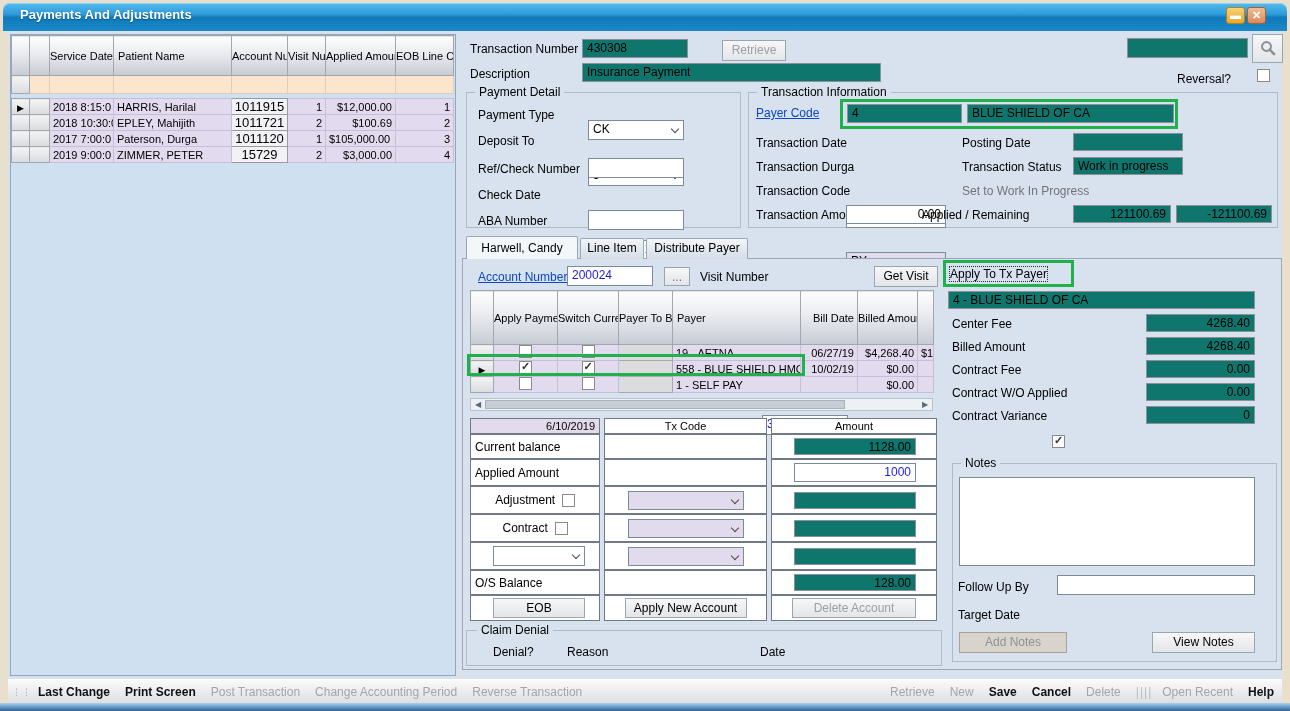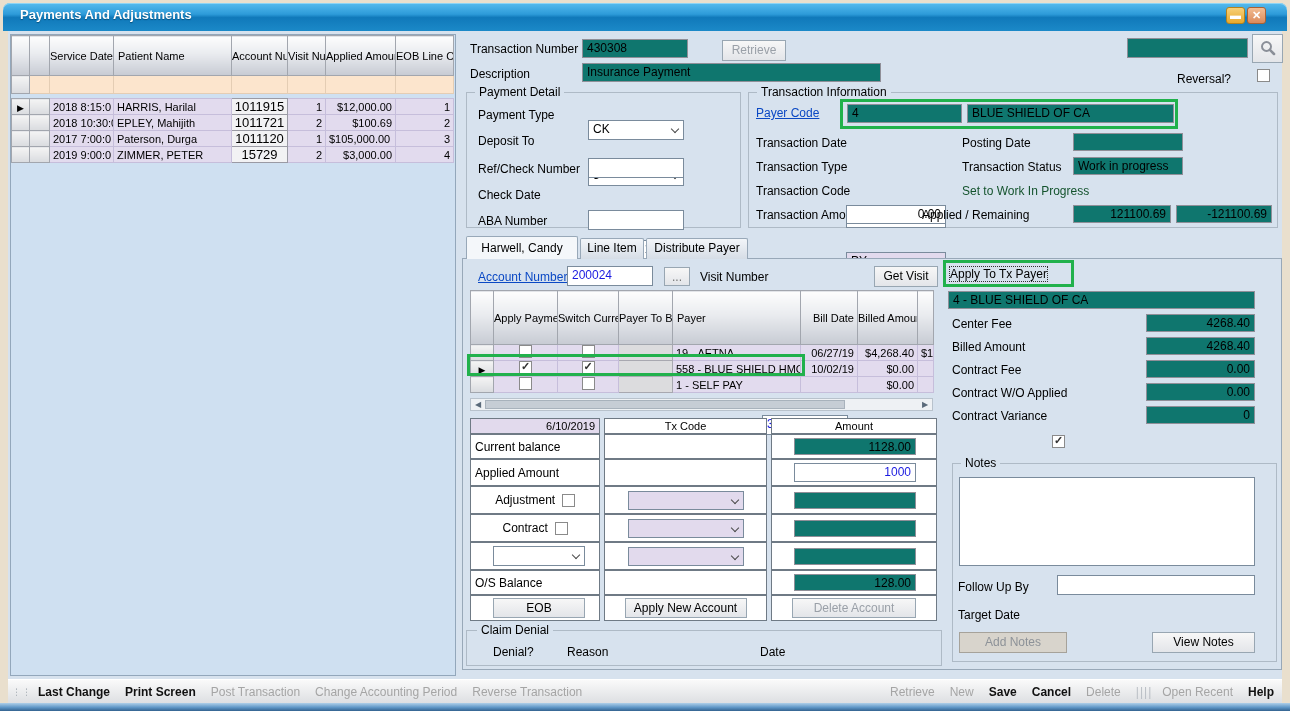--- a/index.html
+++ b/index.html
@@ -15,21 +15,21 @@
   .cap-btn { top:7px; width:19px; height:17px; border-radius:3px; text-align:center; line-height:15px;
     font-weight:bold; color:#fff; font-size:11px; }
   .btn-min { left:1226px; background:linear-gradient(#f7d078,#e7a92c); border:1px solid #b5831d; }
   .btn-close { left:1247px; background:linear-gradient(#f2bd92,#da8a5c); border:1px solid #a96134; }
   .win-body { left:8px; top:31px; width:1274px; height:648px; background:#d7e2ee; }
   .bottom-strip { left:0; top:703px; width:1290px; height:8px;
     background:linear-gradient(180deg,#aecfe9,#5e96c6 55%,#33628f); }
 
   
   .lbl { font-size:12px; white-space:nowrap; }
-  .lbl-dis { color:#14532d; }
+  .lbl-dis { color:#737373; }
   .lav { background:#0f766e; border:1px solid #8f8f98; padding:1px 4px; font-size:12px; overflow:hidden; white-space:nowrap; }
   .lav.right { text-align:right; }
   .inp { background:#fff; border:1px solid #7a8b9c; padding:1px 4px; font-size:12px; }
   .inp.right { text-align:right; }
   .blue-text { color:#1a1ae0; }
   .link { color:#0a48c4; text-decoration:underline; white-space:nowrap; }
   .btn { background:linear-gradient(#f7f7f7,#e3e5e9); border:1px solid #98a6b2; text-align:center;
     font-size:12px; color:#000; line-height:18px; }
   .btn.dis { color:#9aa0a8; }
   .btn.flat-dis { background:#d8d4cc; border:1px solid #a6a29a; color:#8d9298; }
@@ -219,21 +219,21 @@
   <span class="legend" style="left:8px">Transaction Information</span>
 </div>
 <a class="abs link" style="left:756px;top:106px">Payer Code</a>
 <div class="abs lav" style="left:847px;top:104px;width:115px;height:19px">4</div>
 <div class="abs lav" style="left:967px;top:104px;width:207px;height:19px">BLUE SHIELD OF CA</div>
 <div class="green-box" style="left:840px;top:99px;width:338px;height:30px"></div>
 <div class="abs lbl" style="left:756px;top:136px">Transaction Date</div>
 <div class="abs combo" style="left:846px;top:133px;width:100px;height:19px"><span>12/ 4/2019</span><span class="chev"></span></div>
 <div class="abs lbl" style="left:962px;top:136px">Posting Date</div>
 <div class="abs lav" style="left:1073px;top:133px;width:110px;height:18px"></div>
-<div class="abs lbl" style="left:756px;top:160px">Transaction Type</div>
+<div class="abs lbl" style="left:756px;top:160px">Transaction Durga</div>
 <div class="abs combo lavc" style="left:846px;top:157px;width:100px;height:19px"><span>PY</span><span class="chev"></span></div>
 <div class="abs lbl" style="left:962px;top:160px">Transaction Status</div>
 <div class="abs lav" style="left:1073px;top:157px;width:110px;height:18px">Work in progress</div>
 <div class="abs lbl" style="left:756px;top:184px">Transaction Code</div>
 <div class="abs combo" style="left:846px;top:181px;width:100px;height:19px"><span>205</span><span class="chev"></span></div>
 <div class="abs lbl lbl-dis" style="left:962px;top:184px">Set to Work In Progress</div>
 <span class="abs cb gray checked" style="left:1160px;top:183px"></span>
 <div class="abs lbl" style="left:756px;top:208px">Transaction Amount</div>
 <div class="abs inp right" style="left:846px;top:205px;width:100px;height:19px">0.00</div>
 <div class="abs lbl" style="left:922px;top:208px">Applied / Remaining</div>

